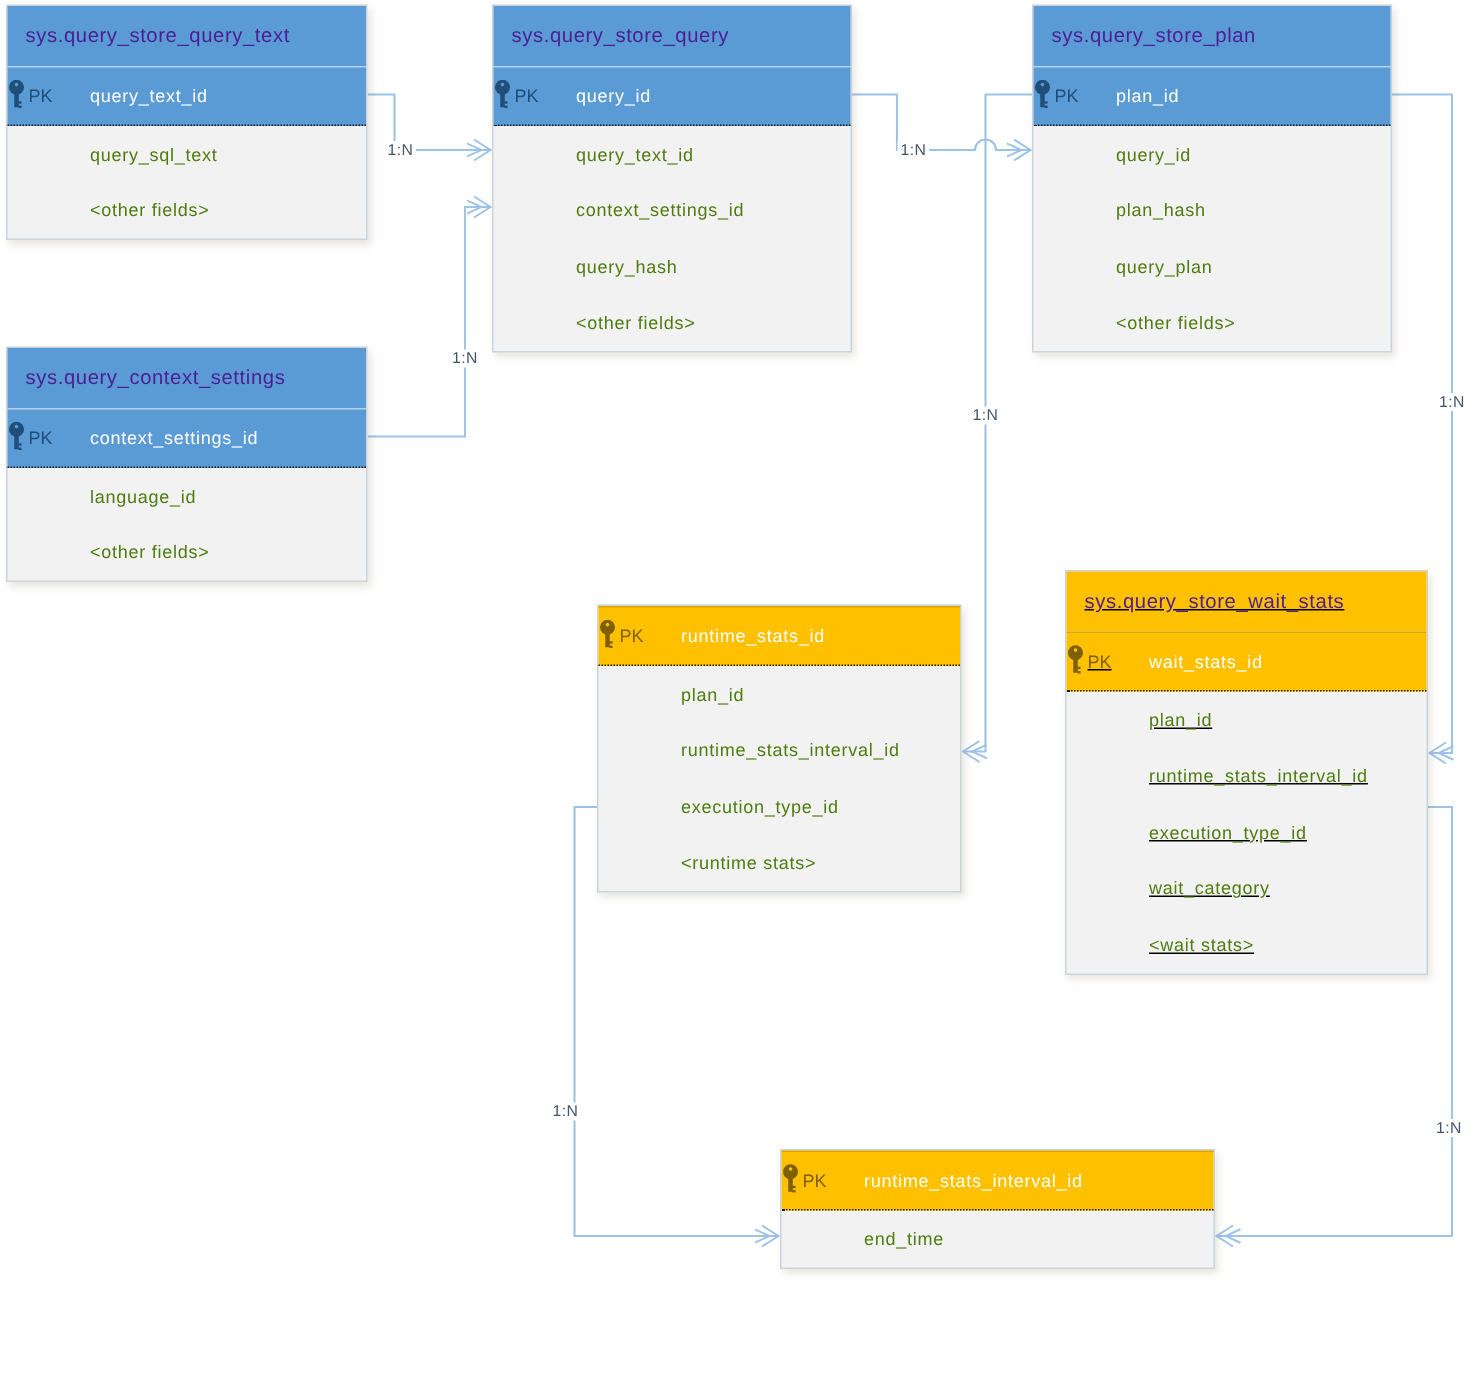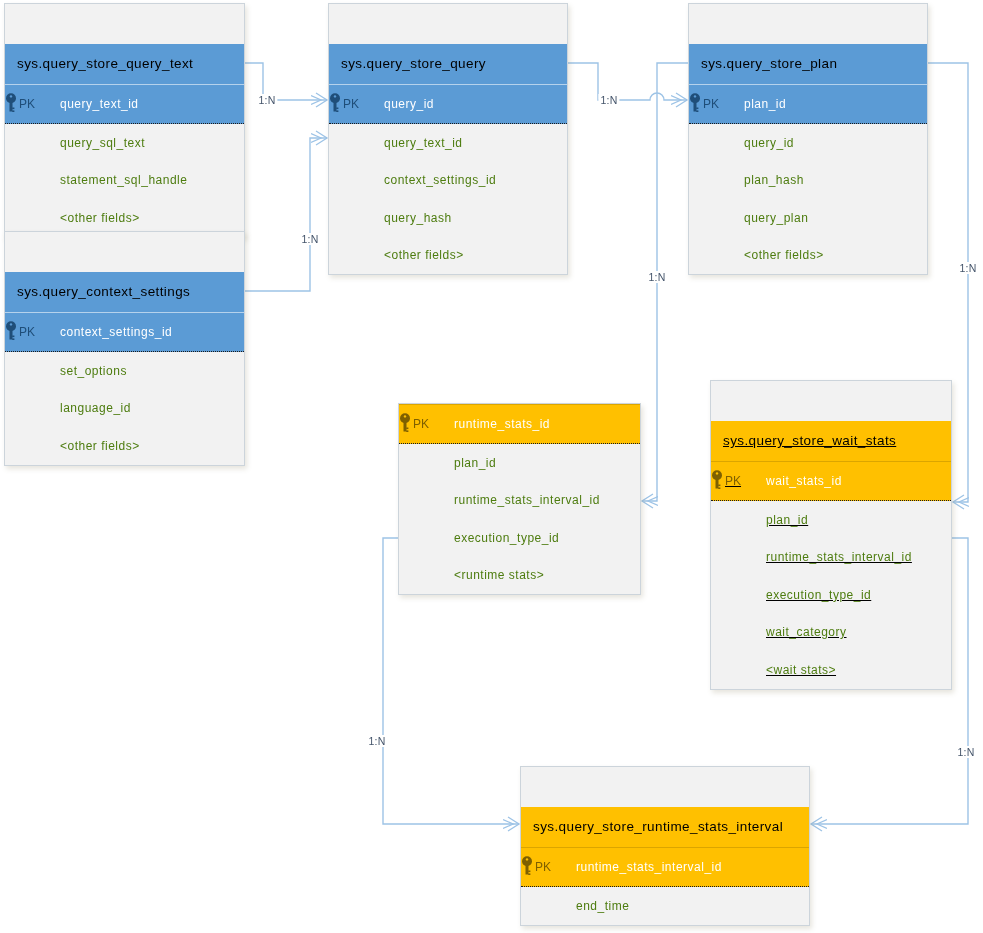--- a/index.html
+++ b/index.html
@@ -4,22 +4,22 @@
 <style>
   html,body{margin:0;padding:0;background:#ffffff;}
   #canvas{
     position:relative;width:983px;height:933px;background:#ffffff;overflow:hidden;
     font-family:"Liberation Sans",sans-serif;
   }
   svg.wires{position:absolute;left:0;top:0;pointer-events:none;}
 
   .tbl{position:absolute;background:#f2f2f2;border:1px solid #ccd4db;
        box-shadow:2px 3px 5px rgba(120,110,70,0.18);}
-  .hdr{height:40px;line-height:40px;color:#000000;font-size:13.5px;
-       letter-spacing:.4px;padding-left:12px;white-space:nowrap;margin-top:40px;}
+  .hdr{height:40px;line-height:40px;color:#4c1d95;font-size:13.5px;
+       letter-spacing:.4px;padding-left:12px;white-space:nowrap;}
   .blue  .hdr{background:#5B9BD5;}
   .orange .hdr{background:#FFC000;}
 
   .pkrow{position:relative;height:38px;display:flex;align-items:center;
          border-bottom:1px dotted #1a1a1a;}
   .blue   .pkrow{background:#5B9BD5;border-top:1px solid rgba(255,255,255,.55);}
   .orange .pkrow{background:#FFC000;border-top:1px solid rgba(0,0,0,.14);}
 
   .key{width:13px;height:22px;display:inline-block;}
   .blue   .key svg{fill:#1F4E79;}
@@ -87,21 +87,20 @@
             <circle cx="6" cy="5.2" r="5"></circle>
             <circle cx="6" cy="3.4" r="1.2" fill="#5B9BD5"></circle>
             <rect x="4.5" y="9.5" width="3" height="9"></rect>
             <rect x="7.2" y="14.5" width="2.2" height="1.6"></rect>
             <rect x="7.2" y="17.4" width="2.2" height="1.6"></rect>
           </svg></span>
       <span class="pklab">PK</span>
       <span class="pkfield">query_text_id</span>
     </div>
     <div class="frow">query_sql_text</div>
-    <div class="frow">statement_sql_handle</div>
     <div class="frow">&lt;other fields&gt;</div>
   </div>
 
   <div id="t2" class="tbl blue">
     <div class="hdr">sys.query_store_query</div>
     <div class="pkrow">
       <span class="key"><svg width="13" height="22" viewBox="0 0 13 22">
             <circle cx="6" cy="5.2" r="5"></circle>
             <circle cx="6" cy="3.4" r="1.2" fill="#5B9BD5"></circle>
             <rect x="4.5" y="9.5" width="3" height="9"></rect>
@@ -142,21 +141,20 @@
       <span class="key"><svg width="13" height="22" viewBox="0 0 13 22">
             <circle cx="6" cy="5.2" r="5"></circle>
             <circle cx="6" cy="3.4" r="1.2" fill="#5B9BD5"></circle>
             <rect x="4.5" y="9.5" width="3" height="9"></rect>
             <rect x="7.2" y="14.5" width="2.2" height="1.6"></rect>
             <rect x="7.2" y="17.4" width="2.2" height="1.6"></rect>
           </svg></span>
       <span class="pklab">PK</span>
       <span class="pkfield">context_settings_id</span>
     </div>
-    <div class="frow">set_options</div>
     <div class="frow">language_id</div>
     <div class="frow">&lt;other fields&gt;</div>
   </div>
 
   <div id="t5" class="tbl orange">
     <div class="pkrow">
       <span class="key"><svg width="13" height="22" viewBox="0 0 13 22">
             <circle cx="6" cy="5.2" r="5"></circle>
             <circle cx="6" cy="3.4" r="1.2" fill="#FFC000"></circle>
             <rect x="4.5" y="9.5" width="3" height="9"></rect>
@@ -186,21 +184,20 @@
       <span class="pkfield">wait_stats_id</span>
     </div>
     <div class="frow">plan_id</div>
     <div class="frow">runtime_stats_interval_id</div>
     <div class="frow">execution_type_id</div>
     <div class="frow">wait_category</div>
     <div class="frow">&lt;wait stats&gt;</div>
   </div>
 
   <div id="t7" class="tbl orange">
-    <div class="hdr">sys.query_store_runtime_stats_interval</div>
     <div class="pkrow">
       <span class="key"><svg width="13" height="22" viewBox="0 0 13 22">
             <circle cx="6" cy="5.2" r="5"></circle>
             <circle cx="6" cy="3.4" r="1.2" fill="#FFC000"></circle>
             <rect x="4.5" y="9.5" width="3" height="9"></rect>
             <rect x="7.2" y="14.5" width="2.2" height="1.6"></rect>
             <rect x="7.2" y="17.4" width="2.2" height="1.6"></rect>
           </svg></span>
       <span class="pklab">PK</span>
       <span class="pkfield">runtime_stats_interval_id</span>

